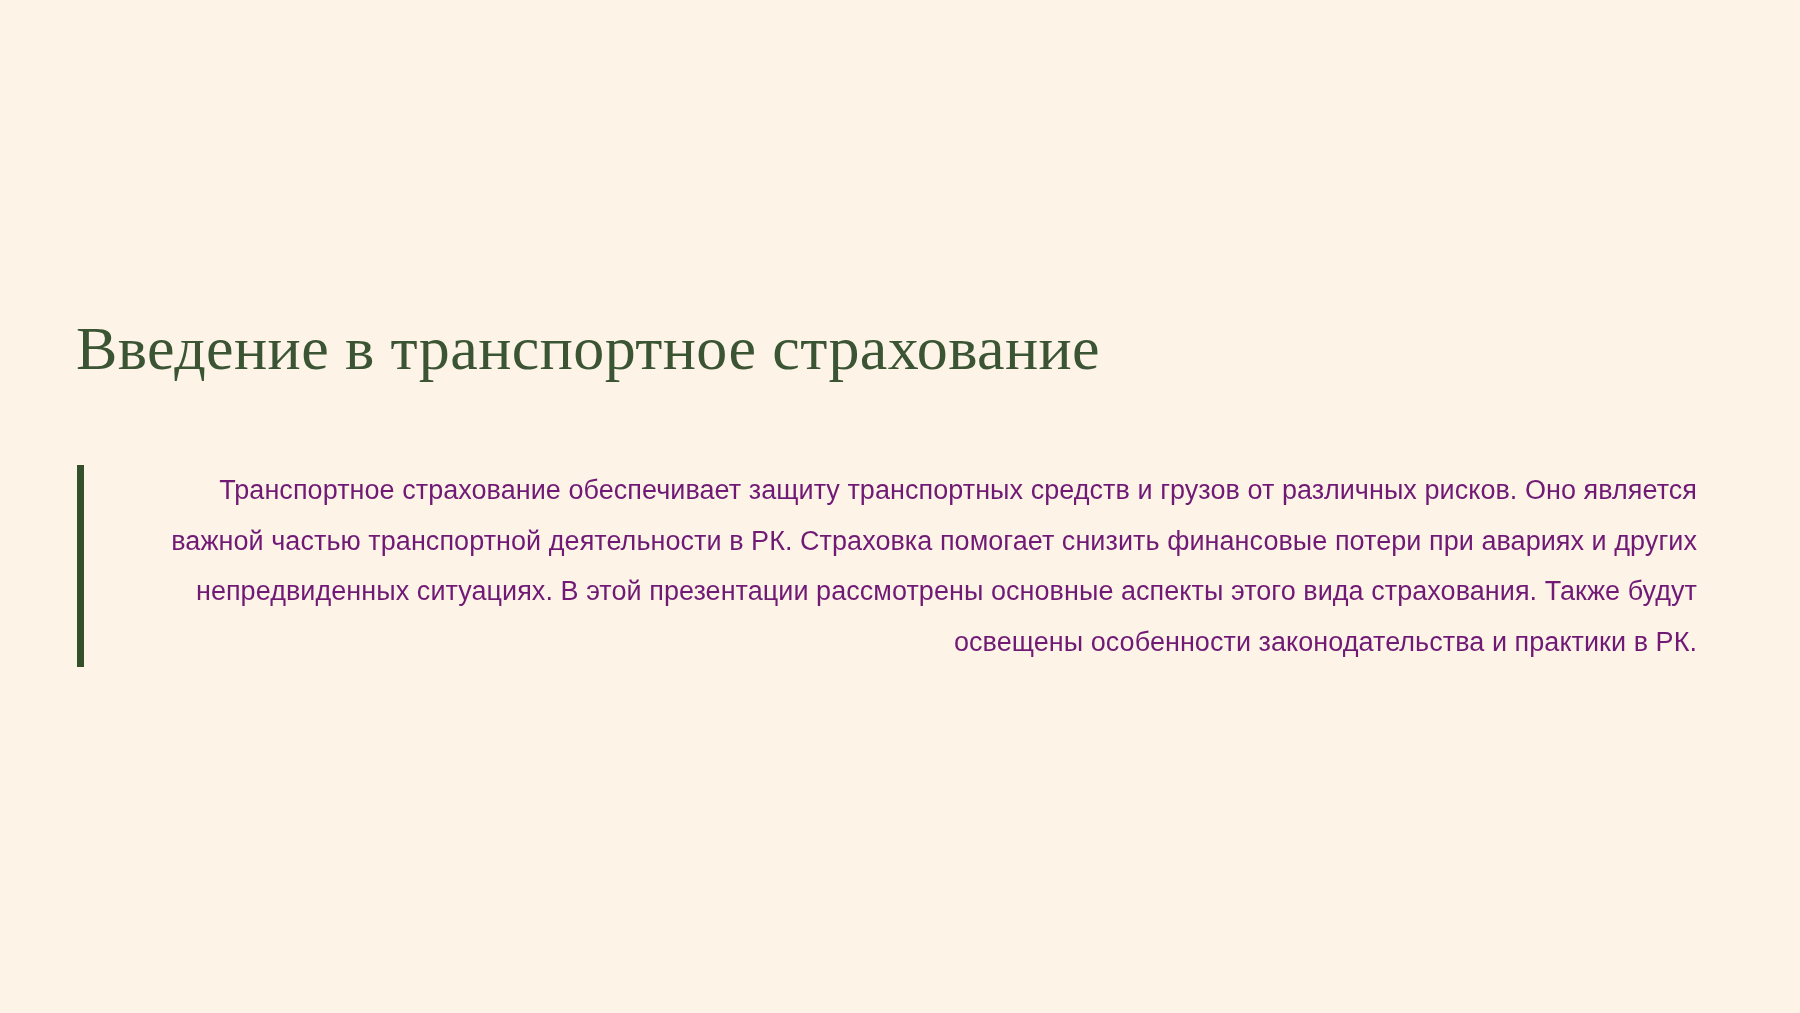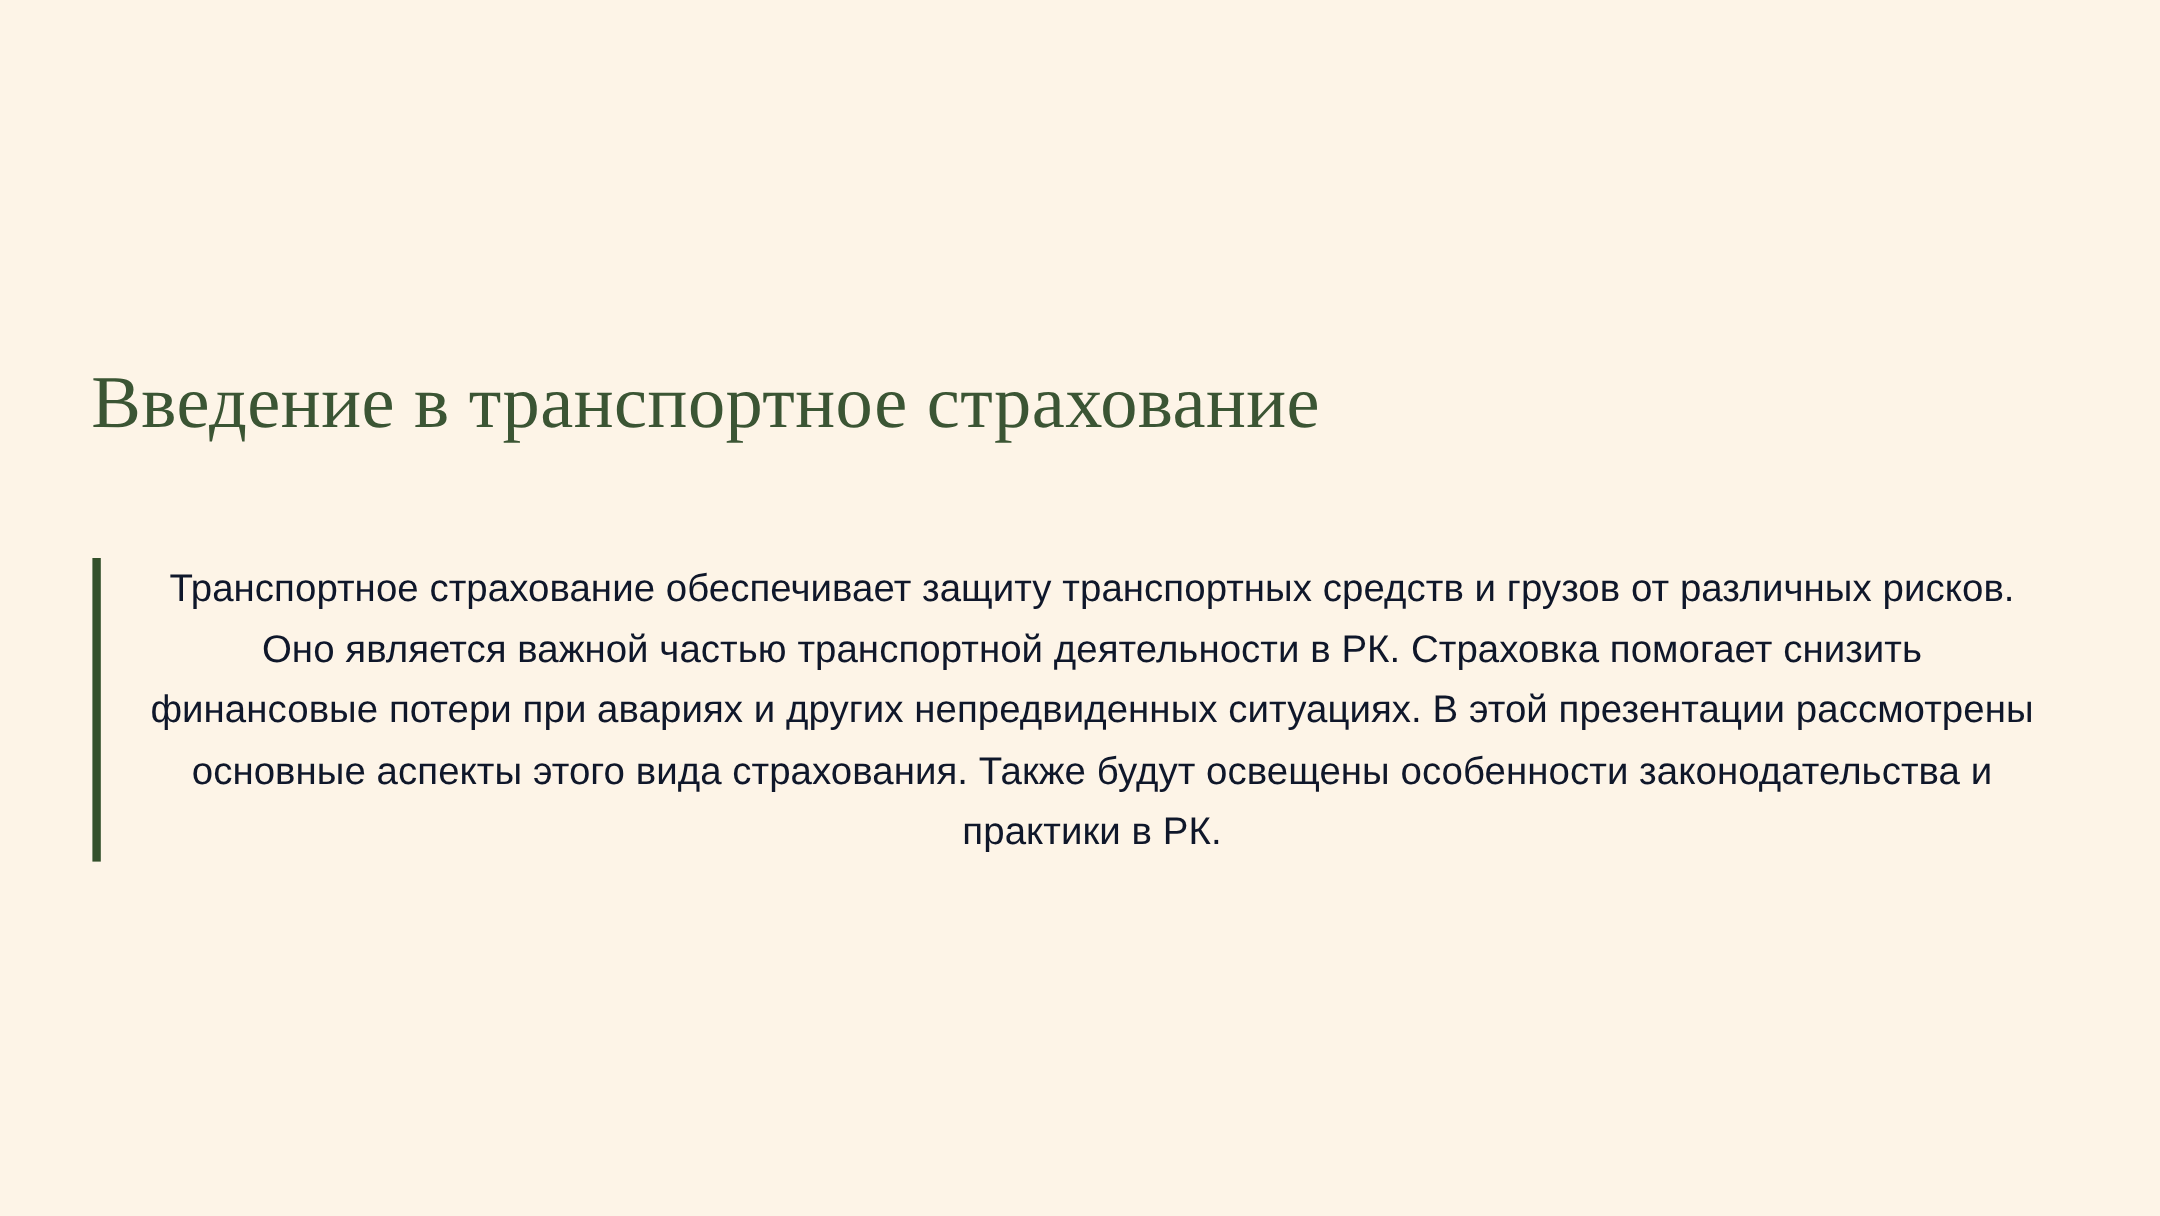--- a/index.html
+++ b/index.html
@@ -18,21 +18,21 @@
     position: relative;
     width: 1800px;
     height: 1013px;
     background: #fdf4e7;
     box-sizing: border-box;
   }
 
   .slide-title {
     position: absolute;
     left: 76px;
-    top: 298px;
+    top: 310px;
     width: 1640px;
     margin: 0;
     font-family: "Liberation Serif", "DejaVu Serif", serif;
     font-weight: 400;
     font-size: 62px;
     line-height: 76px;
     letter-spacing: 0.4px;
     color: #3b5534;
     white-space: nowrap;
   }
@@ -55,25 +55,25 @@
 
   .body-text-wrap {
     flex: 1 1 auto;
     padding-left: 39px;
   }
 
   .body-paragraph {
     margin: 0;
     font-family: "Liberation Sans", "DejaVu Sans", sans-serif;
     font-weight: 400;
-    font-size: 32px;
+    font-size: 27px;
     line-height: 50.5px;
-    color: #0f172a;
+    color: #701a75;
     letter-spacing: 0.05px;
-    text-align: center;
+    text-align: right;
   }
 </style>
 </head>
 <body>
 
 <div class="slide">
 
   <h1 class="slide-title">Введение в транспортное страхование</h1>
 
   <div class="body-block">

